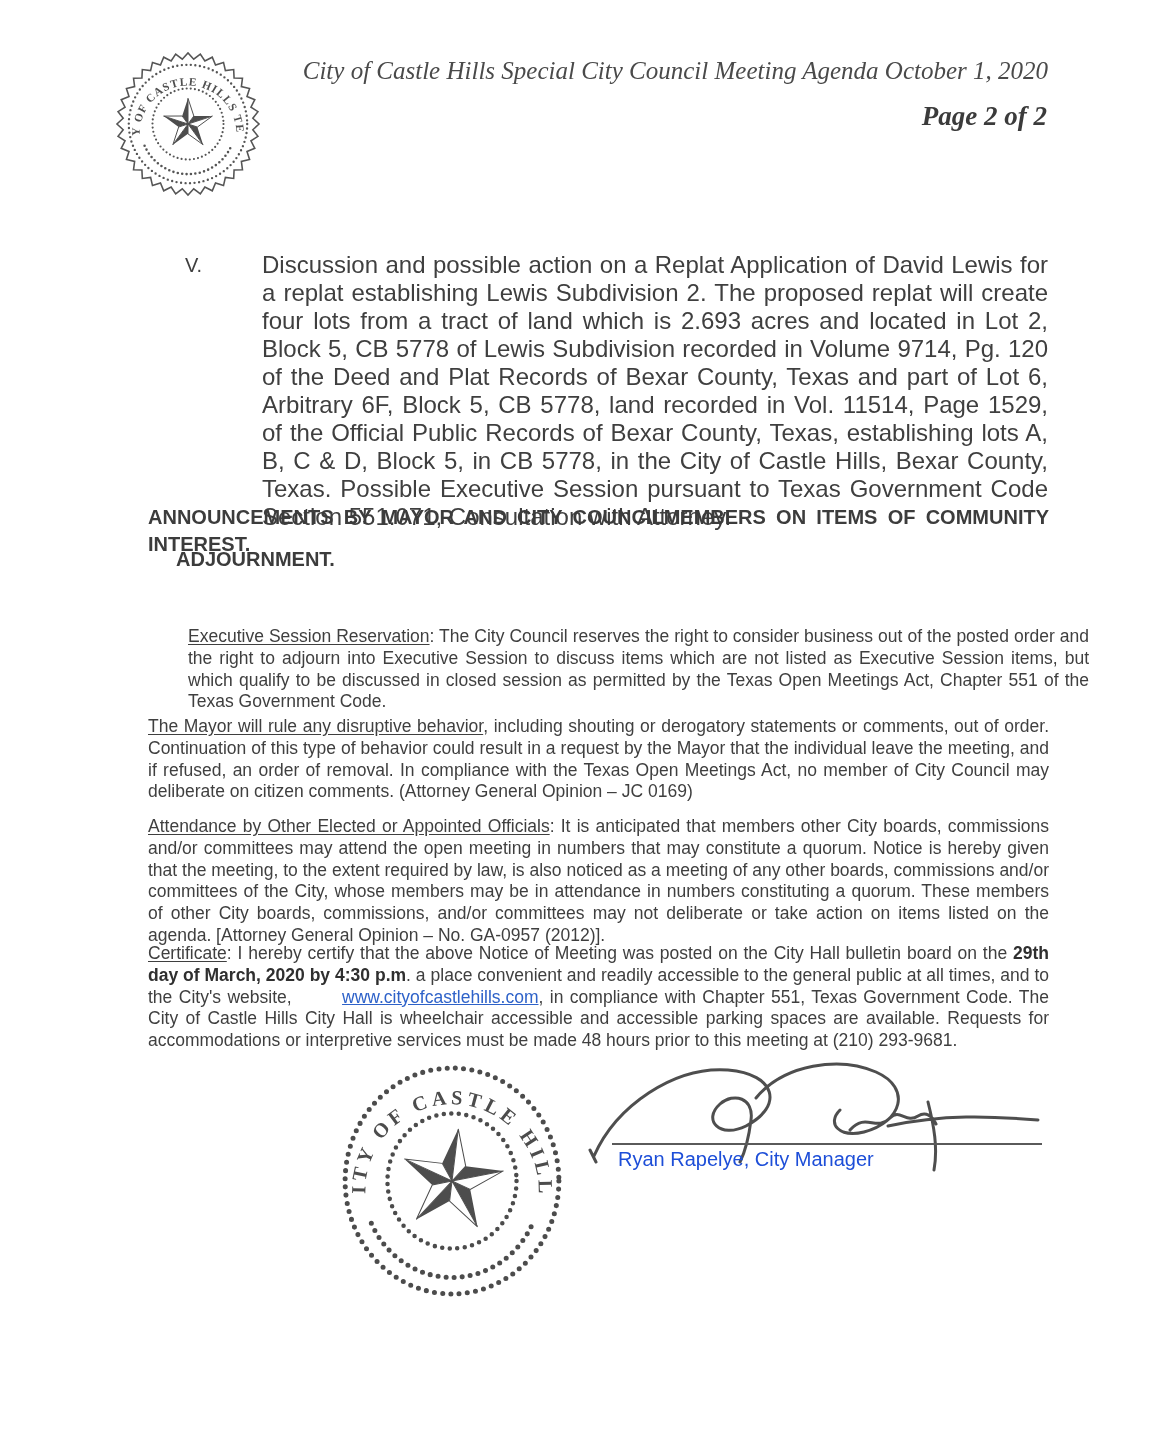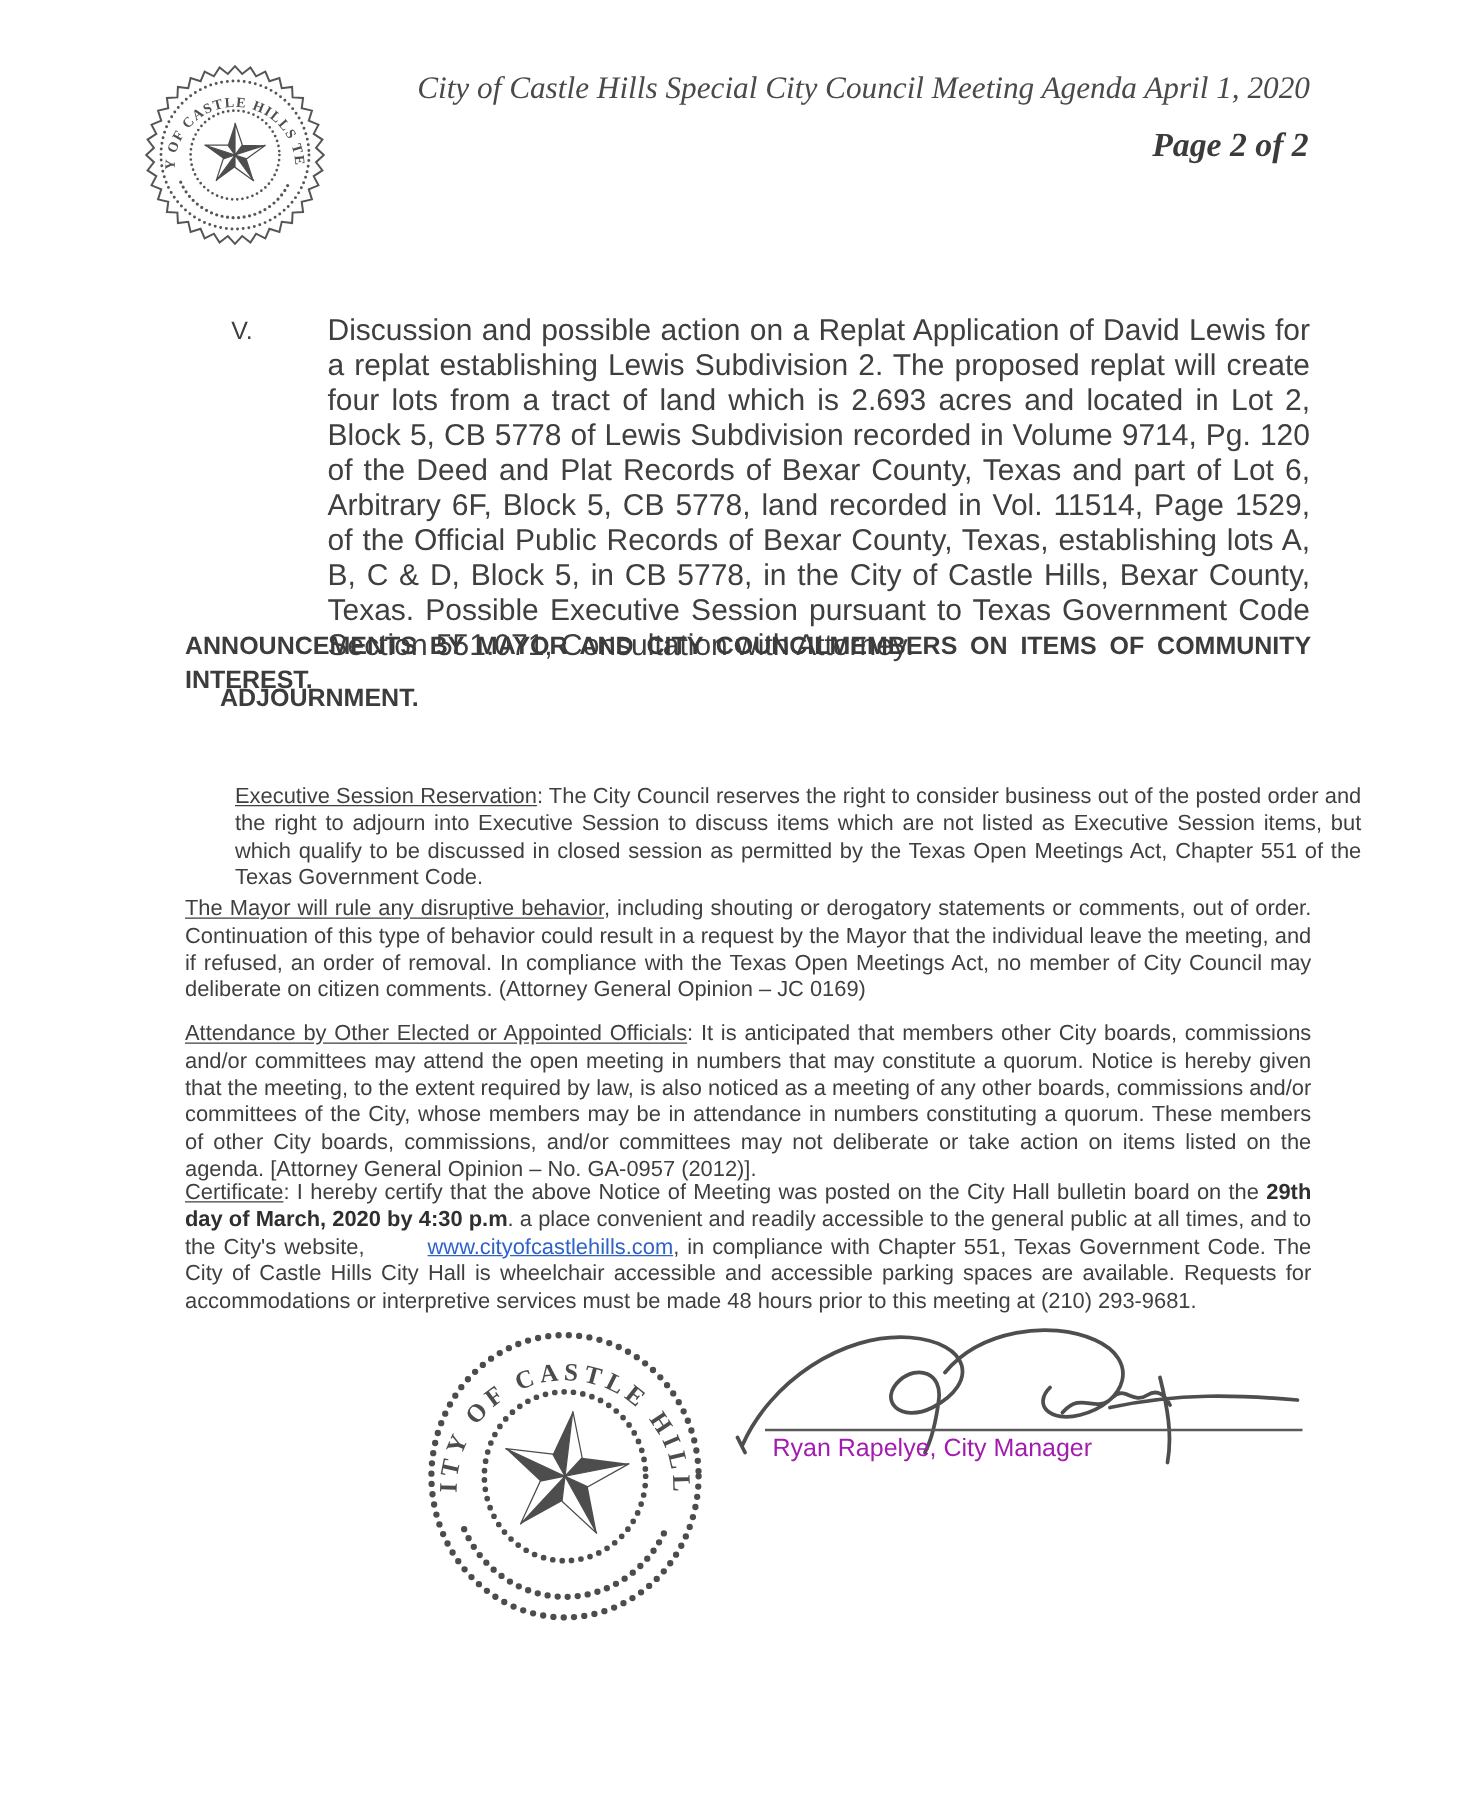--- a/index.html
+++ b/index.html
@@ -55,41 +55,41 @@
   .n1{top:626px;margin-left:40px;}
   .n2{top:716px;}
   .n3{top:816px;}
   .n4{top:943px;}
   .lead{text-decoration:underline;text-underline-offset:2px;}
   .bold-seg{font-weight:bold;color:#2f2f2f;}
   .site-link{color:#2e62c9;text-decoration:underline;cursor:pointer;margin-left:44px;}
 
   .sig-svg{position:absolute;left:588px;top:1054px;width:458px;height:124px;}
   .sig-line{position:absolute;left:612px;top:1143px;width:430px;border-top:2px solid #5a5a5a;}
-  .sig-name{position:absolute;left:618px;top:1148px;font-size:20px;color:#a21caf;}
+  .sig-name{position:absolute;left:618px;top:1148px;font-size:20px;color:#1d4ed8;}
 </style>
 </head>
 <body>
 
 <div class="page">
 
   <svg class="seal-top" id="seal-top" viewBox="0 0 150 150">
       <g transform="translate(75,75)">
         <polygon points="72.0,0.0 65.7,5.8 70.9,12.5 63.8,17.1 67.7,24.6 59.8,27.9 62.4,36.0 54.1,37.9 55.2,46.3 46.7,46.7 46.3,55.2 37.9,54.1 36.0,62.4 27.9,59.8 24.6,67.7 17.1,63.8 12.5,70.9 5.8,65.7 0.0,72.0 -5.8,65.7 -12.5,70.9 -17.1,63.8 -24.6,67.7 -27.9,59.8 -36.0,62.4 -37.9,54.1 -46.3,55.2 -46.7,46.7 -55.2,46.3 -54.1,37.9 -62.4,36.0 -59.8,27.9 -67.7,24.6 -63.8,17.1 -70.9,12.5 -65.7,5.8 -72.0,0.0 -65.7,-5.8 -70.9,-12.5 -63.8,-17.1 -67.7,-24.6 -59.8,-27.9 -62.4,-36.0 -54.1,-37.9 -55.2,-46.3 -46.7,-46.7 -46.3,-55.2 -37.9,-54.1 -36.0,-62.4 -27.9,-59.8 -24.6,-67.7 -17.1,-63.8 -12.5,-70.9 -5.8,-65.7 -0.0,-72.0 5.8,-65.7 12.5,-70.9 17.1,-63.8 24.6,-67.7 27.9,-59.8 36.0,-62.4 37.9,-54.1 46.3,-55.2 46.7,-46.7 55.2,-46.3 54.1,-37.9 62.4,-36.0 59.8,-27.9 67.7,-24.6 63.8,-17.1 70.9,-12.5 65.7,-5.8 " fill="none" stroke="#555555" stroke-width="1.6"></polygon>
         <ellipse cx="0" cy="0" rx="60" ry="60" fill="none" stroke="#555555" stroke-width="2.4" stroke-dasharray="0 4.6" stroke-linecap="round"></ellipse>
         <path id="arcTop" d="M -49 10 A 49 49 0 1 1 49 10" fill="none"></path>
         <text font-size="11.5" letter-spacing="1.2" fill="#4f4f4f" font-family="&quot;Liberation Serif&quot;, serif" font-weight="bold" text-anchor="middle"><textPath href="#arcTop" startOffset="50%">CITY OF CASTLE HILLS TEXAS</textPath></text>
         <path d="M -44 22 A 48 48 0 0 0 44 22" fill="none" stroke="#555555" stroke-width="2.6" stroke-dasharray="0 4.5" stroke-linecap="round"></path>
         <ellipse cx="0" cy="0" rx="36" ry="36" fill="none" stroke="#555555" stroke-width="2.2" stroke-dasharray="0 4.2" stroke-linecap="round"></ellipse>
         <path d="M0 0L-5.9 -8.1L0.0 -26.0ZM0 0L5.9 -8.1L24.7 -8.0ZM0 0L9.5 3.1L15.3 21.0ZM0 0L0.0 10.0L-15.3 21.0ZM0 0L-9.5 3.1L-24.7 -8.0Z" fill="#4d4d4d"></path>
         <path d="M0 0L0.0 -26.0L5.9 -8.1ZM0 0L24.7 -8.0L9.5 3.1ZM0 0L15.3 21.0L0.0 10.0ZM0 0L-15.3 21.0L-9.5 3.1ZM0 0L-24.7 -8.0L-5.9 -8.1Z" fill="#ffffff" stroke="#4d4d4d" stroke-width="1"></path>
       </g>
     </svg>
 
-  <div class="doc-title">City of Castle Hills Special City Council Meeting Agenda April 1, 2020</div>
+  <div class="doc-title">City of Castle Hills Special City Council Meeting Agenda October 1, 2020</div>
   <div class="page-label">Page 2 of 2</div>
 
 
   <div class="agenda-item">
     <div class="item-number">V.</div>
     <div class="item-text">Discussion and possible action on a Replat Application of David Lewis for a replat establishing Lewis Subdivision 2. The proposed replat will create four lots from a tract of land which is 2.693 acres and located in Lot 2, Block 5, CB 5778 of Lewis Subdivision recorded in Volume 9714, Pg. 120 of the Deed and Plat Records of Bexar County, Texas and part of Lot 6, Arbitrary 6F, Block 5, CB 5778, land recorded in Vol. 11514, Page 1529, of the Official Public Records of Bexar County, Texas, establishing lots A, B, C &amp; D, Block 5, in CB 5778, in the City of Castle Hills, Bexar County, Texas. Possible Executive Session pursuant to Texas Government Code Section 551.071, Consultation with Attorney.</div>
   </div>
 
   <div class="big-heading h-announce">ANNOUNCEMENTS BY MAYOR AND CITY COUNCILMEMBERS ON ITEMS OF COMMUNITY INTEREST.</div>
   <div class="big-heading h-adjourn">ADJOURNMENT.</div>

